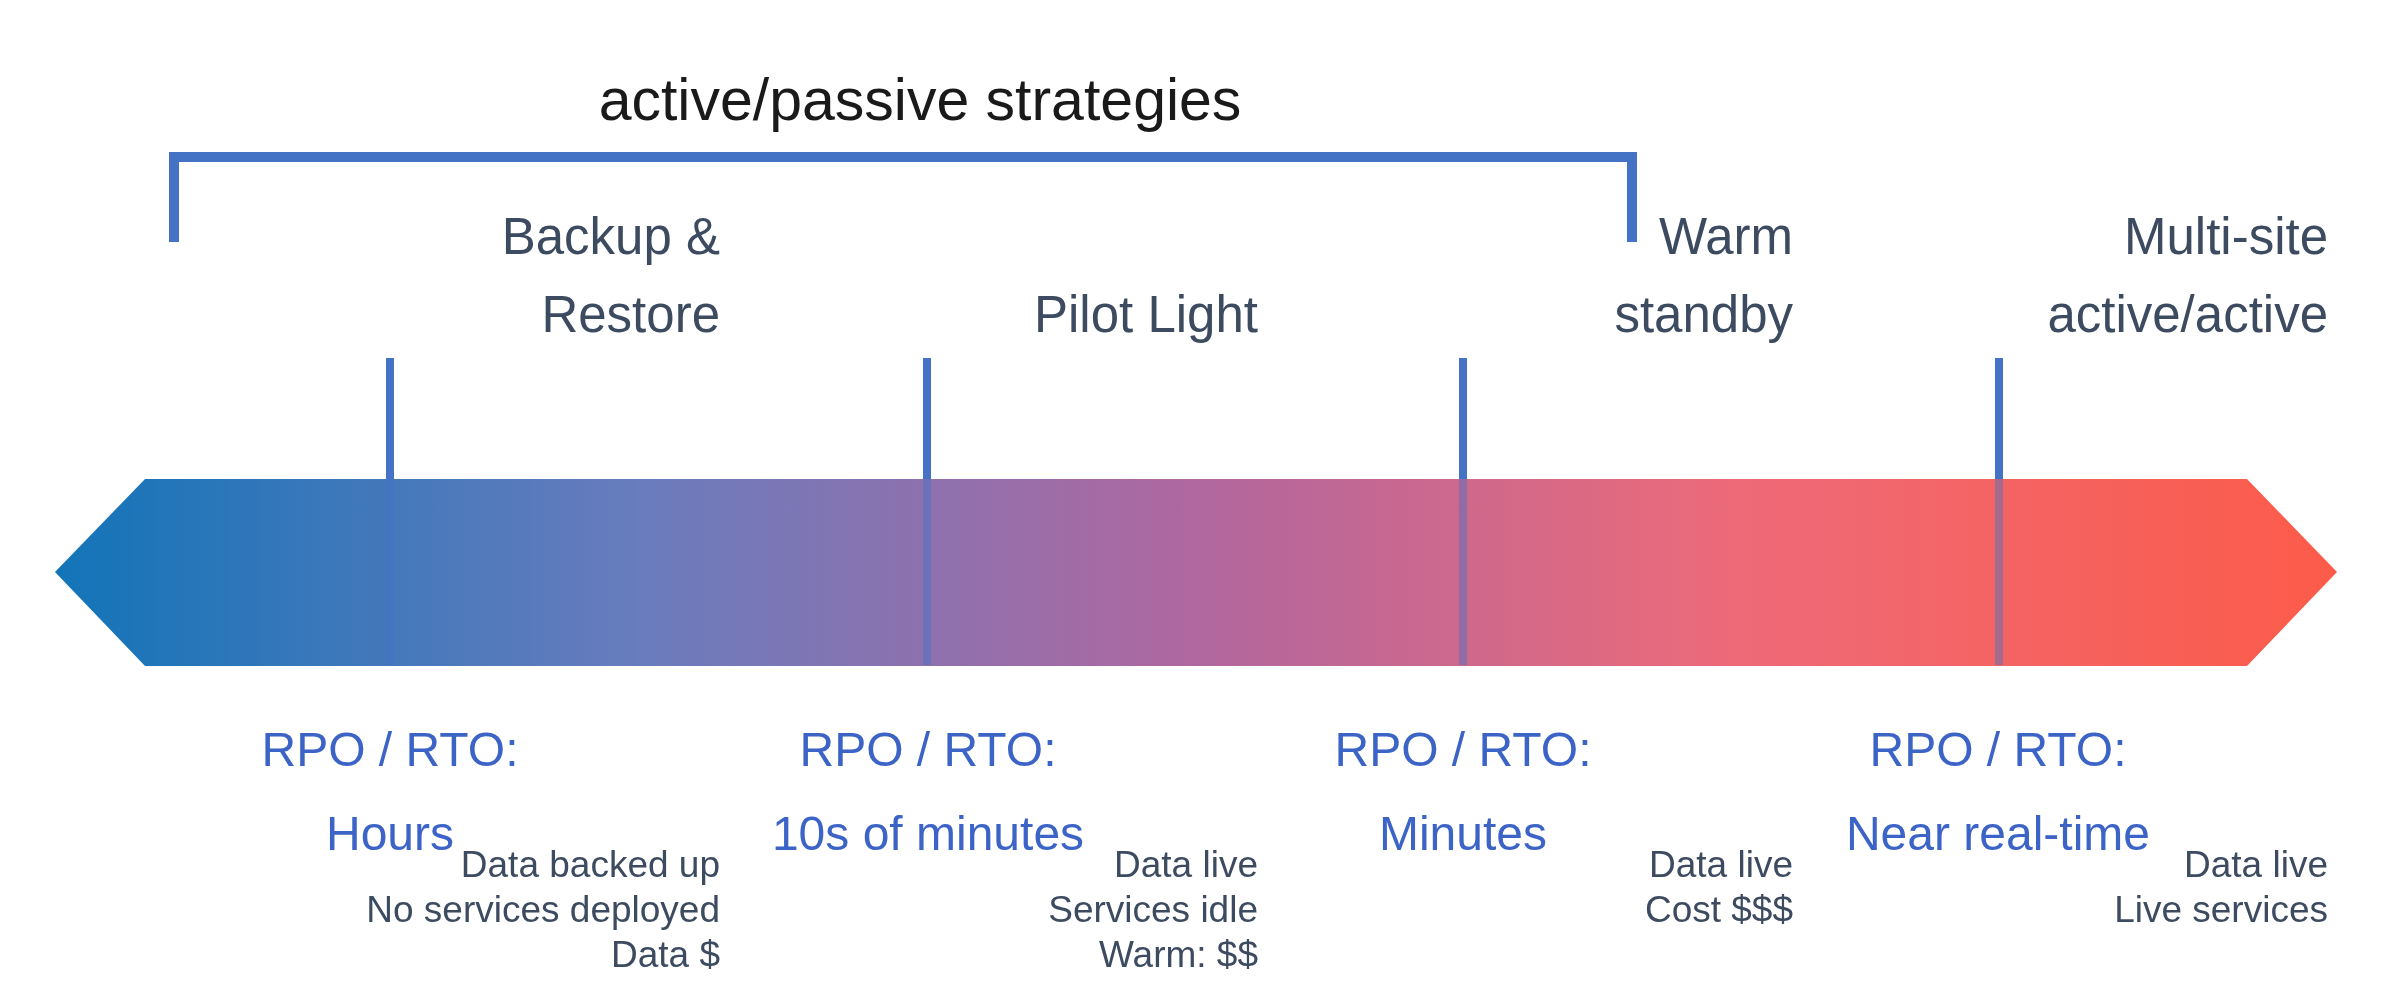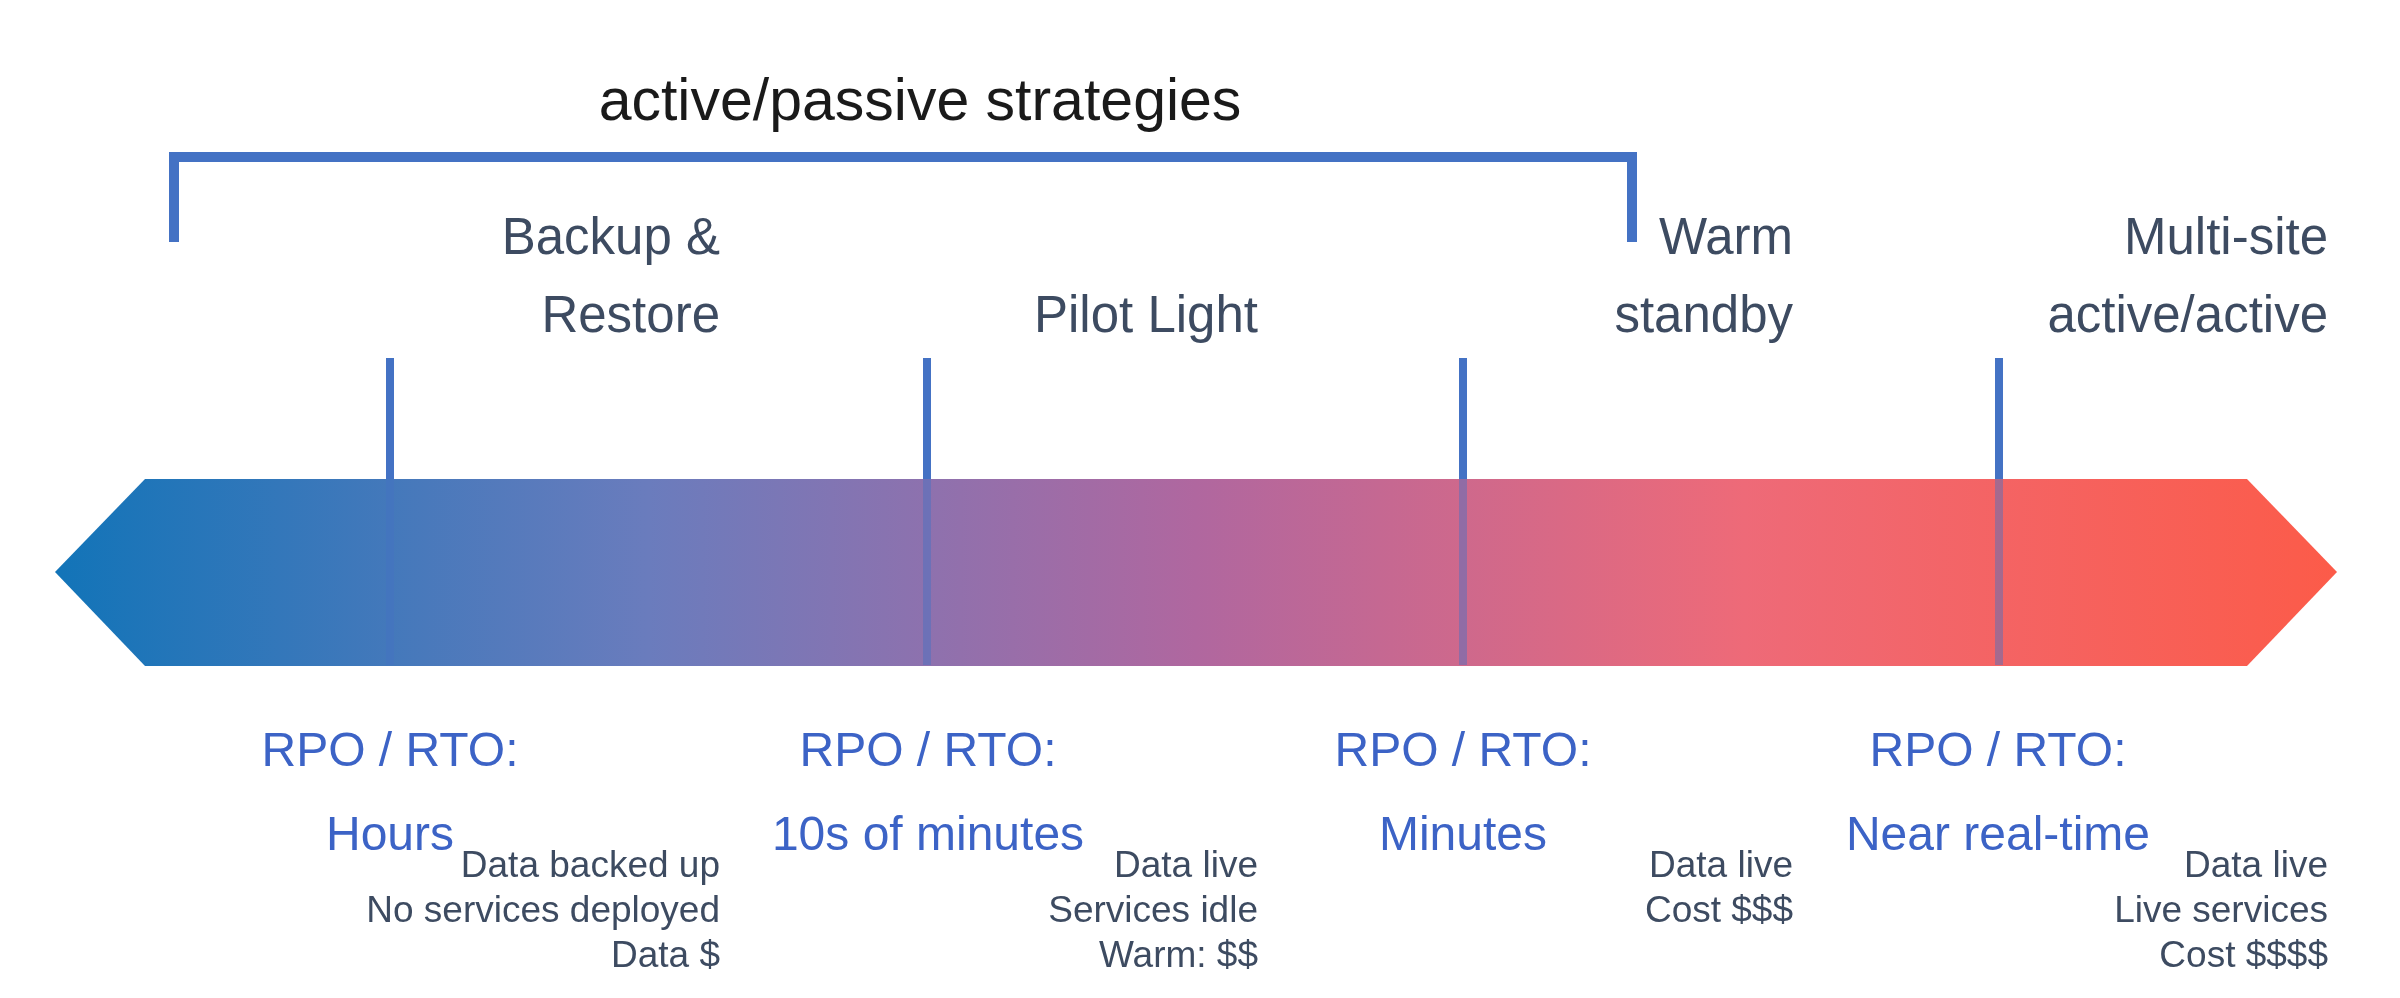--- a/index.html
+++ b/index.html
@@ -155,16 +155,15 @@
     <span>Services idle</span>
     <span>Warm: $$</span>
   </div>
   <div class="details" style="left:1133px;">
     <span>Data live</span>
     <span>Cost $$$</span>
   </div>
   <div class="details" style="left:1668px;">
     <span>Data live</span>
     <span>Live services</span>
-    <span>Cost $$$$</span>
   </div>
 
 </div>
 
 </body></html>

